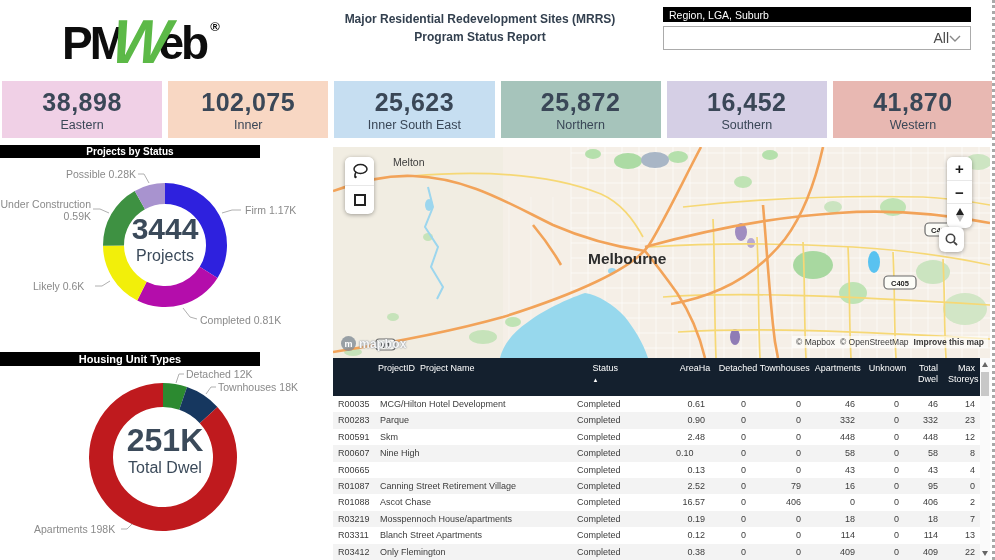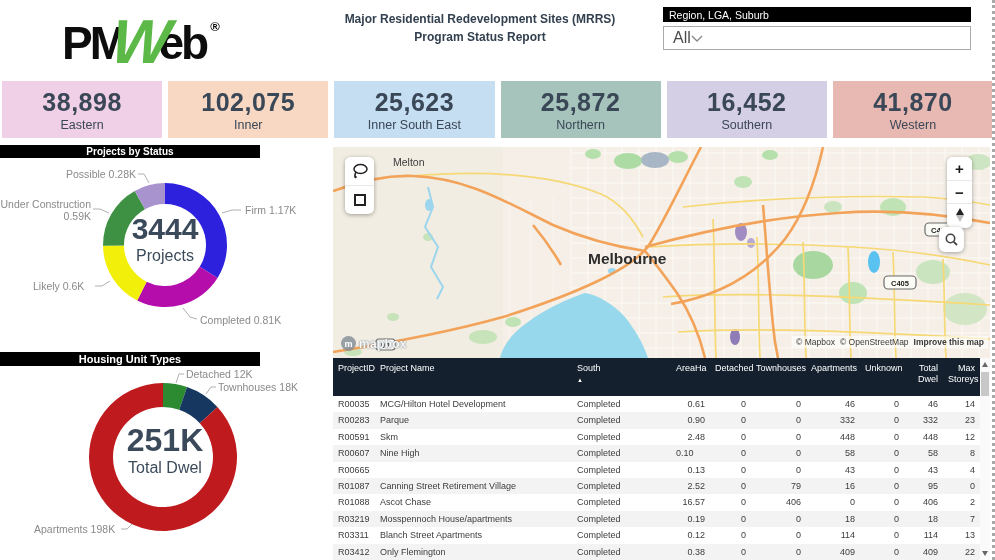--- a/index.html
+++ b/index.html
@@ -12,22 +12,22 @@
   .logo { position:absolute; left:62px; top:2px; white-space:nowrap; }
   .logo .pm, .logo .eb { font-size:46px; font-weight:800; letter-spacing:-3px; color:#0d0d0d; }
   .logo .w { display:inline-block; font-size:62px; font-weight:800; font-style:italic;
     color:#5cb947; margin:0 -12px 0 -13px; transform:skewX(-6deg); position:relative; top:4px; }
   .logo .reg { font-size:13px; font-weight:bold; color:#0d0d0d; vertical-align:28px; margin-left:4px; }
   .report-title { position:absolute; left:295px; top:10px; width:370px; text-align:center;
     font-size:12px; font-weight:bold; color:#33404f; line-height:1.5; }
   .slicer { position:absolute; left:663px; top:7px; width:308px; }
   .slicer-label { background:#000; color:#fff; font-size:10.5px; padding:1.5px 6px; }
   .slicer-box { margin-top:4px; height:24px; border:1px solid #ababab; background:#fff;
-    display:flex; align-items:center; justify-content:flex-start; padding:0 9px;
-    font-size:16px; color:#4a4a4a; cursor:pointer; }
+    display:flex; align-items:center; justify-content:flex-end; padding:0 9px;
+    font-size:14px; color:#4a4a4a; cursor:pointer; }
 
   
   .kpi-strip { position:absolute; left:2px; top:81px; width:991px; display:flex; gap:6px; }
   .kpi-card { flex:1; height:57px; display:flex; flex-direction:column;
     align-items:center; justify-content:center; cursor:pointer; }
   .kpi-value { font-size:25px; font-weight:600; color:#3a4757; letter-spacing:.5px; }
   .kpi-label { font-size:12.5px; color:#3a4757; margin-top:1px; }
 
   
   .chart-bar { position:absolute; left:0; width:260px; background:#000; color:#fff;
@@ -352,23 +352,23 @@
     </div>
     <div class="map-attr">
       <span class="link">© Mapbox</span>
       <span class="link">© OpenStreetMap</span>
       <span class="improve">Improve this map</span>
     </div>
   </div>
 
   <div class="table-panel">
     <div class="t-head" id="thead">
-        <div class="t-hcell" style="width: 42px; text-align: center;"><span>ProjectID</span></div>
+        <div class="t-hcell" style="width: 42px; text-align: center; margin-left: 40px;"><span>ProjectID</span></div>
         <div class="t-hcell" style="width: 197px; text-align: left;"><span>Project Name</span></div>
-        <div class="t-hcell" style="width: 99px; text-align: left;"><span>South</span><span class="sort-arrow">▲</span></div>
+        <div class="t-hcell" style="width: 99px; text-align: left;"><span>Status</span><span class="sort-arrow">▲</span></div>
         <div class="t-hcell" style="width: 39px; text-align: right;"><span>AreaHa</span></div>
         <div class="t-hcell" style="width: 41px; text-align: right;"><span>Detached</span></div>
         <div class="t-hcell" style="width: 55px; text-align: right;"><span>Townhouses</span></div>
         <div class="t-hcell" style="width: 54px; text-align: right;"><span>Apartments</span></div>
         <div class="t-hcell" style="width: 44px; text-align: right;"><span>Unknown</span></div>
         <div class="t-hcell" style="width: 39px; text-align: right;"><span>Total Dwel</span></div>
         <div class="t-hcell" style="width: 37px; text-align: right;"><span>Max Storeys</span></div>
       </div>
     <div class="t-body" id="tbody">
         <div class="t-row">

